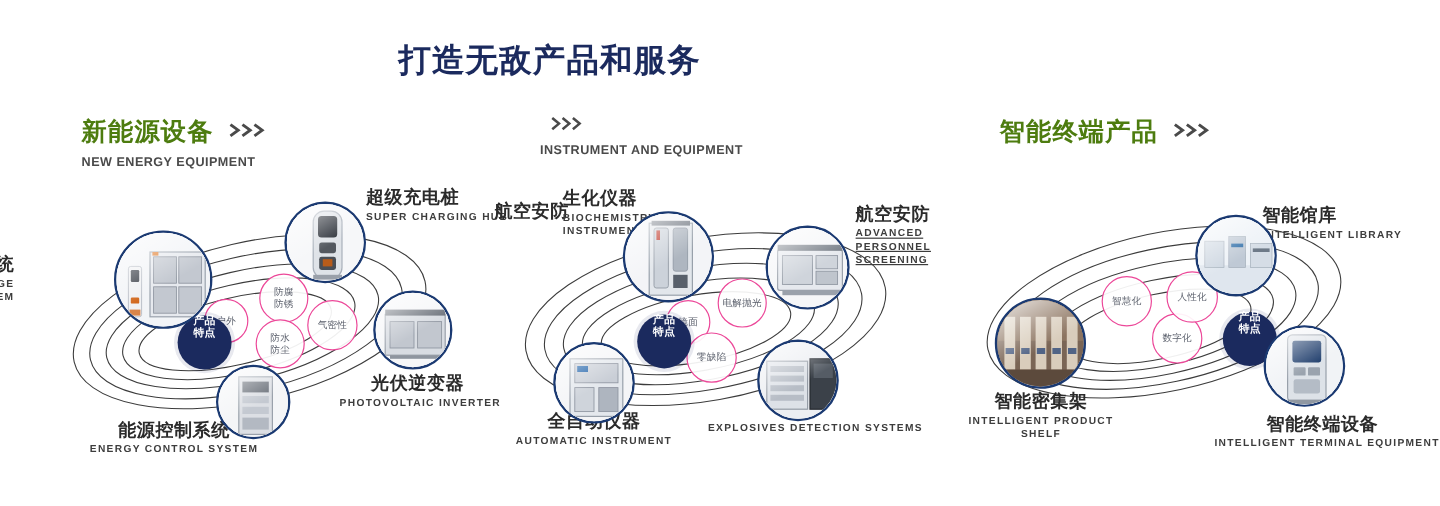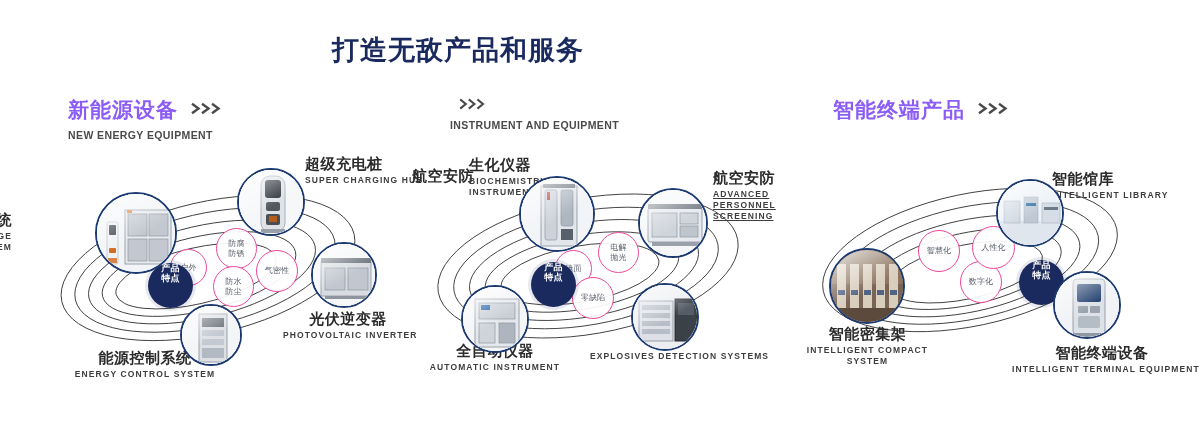--- a/index.html
+++ b/index.html
@@ -27,21 +27,21 @@
   }
   .hdr-sub {
     position: absolute; left: 332px; top: 32px;
     font-size: 27px; font-weight: 700; color: #1b2a5e; letter-spacing: 1px;
     font-family: "DejaVu Sans", sans-serif;
   }
 
   
   .sect { position: absolute; }
   .sect-cn {
-    font-size: 21px; font-weight: 700; color: #8b5cf6; letter-spacing: 1px;
+    font-size: 21px; font-weight: 700; color: #4d7c0f; letter-spacing: 1px;
     font-family: Liberation Sans, sans-serif; display: inline-block; vertical-align: middle;
   }
   .chev { display: inline-block; vertical-align: middle; margin-left: 9px; margin-bottom: 3px; color: #4a4a4a; }
   .chev svg { display: block; }
   .sect-en {
     margin-top: 5px; font-size: 10.5px; font-weight: 700; color: #4a4a4a;
     letter-spacing: 0.4px; font-family: "Liberation Sans", sans-serif;
   }
   #sect-1 { left: 68px; top: 96px; }
   #sect-2 { left: 450px; top: 96px; }
@@ -268,21 +268,21 @@
         <ellipse cx="180" cy="128" rx="80" ry="28" transform="rotate(-10 180 128)"></ellipse>
       </g>
     </svg>
     <svg class="orbit-svg" viewBox="0 0 400 260" style="z-index:1">
       <ellipse cx="180" cy="128" rx="78" ry="26" transform="rotate(-10 180 128)" fill="#ffffff" opacity="0.55"></ellipse>
     </svg>
 
     <div class="bub" style="left:155px; top:104px; width:37px; height:37px; z-index:4;">
       <span>镜面</span>
     </div>
-    <div class="bub" style="left:198px; top:86px; width:41px; height:41px; z-index:4; flex-direction:column;">
+    <div class="bub" style="left:198px; top:86px; width:41px; height:41px; z-index:4; flex-direction:row;">
       <span>电解</span>
       <span>抛光</span>
     </div>
     <div class="bub" style="left:172px; top:131px; width:42px; height:42px; z-index:4;">
       <span>零缺陷</span>
     </div>
 
     <div class="bub-core" style="left:131px; top:116px; width:45px; height:45px; z-index:6; flex-direction:column;">
       <span>产品</span>
       <span>特点</span>
@@ -434,21 +434,21 @@
             <rect x="33" y="40" width="7" height="5"></rect>
             <rect x="46" y="40" width="7" height="5"></rect>
             <rect x="59" y="40" width="7" height="5"></rect>
           </g>
         </svg>
       </div>
       <div class="sheen"></div>
     </div>
     <div class="cap ta-c wrap" style="left:-5px; top:180px; width:145px;">
       <div class="cap-cn">智能密集架</div>
-      <div class="cap-en" style="white-space:normal;">INTELLIGENT COMPACT SYSTEM</div>
+      <div class="cap-en" style="white-space:normal;">INTELLIGENT PRODUCT SHELF</div>
     </div>
 
     <div class="node" style="left:253px; top:125px; width:68px; height:68px; z-index:7;">
       <div class="ph" style="background:#f1f3f6;">
         <svg viewBox="0 0 68 68" width="68" height="68">
           <rect x="0" y="0" width="68" height="68" fill="#f1f3f6"></rect>
           <rect x="18" y="6" width="32" height="56" rx="4" fill="#dde2e8" stroke="#98a0aa" stroke-width="1"></rect>
           <rect x="22" y="11" width="24" height="18" rx="2" fill="#22406e"></rect>
           <rect x="23" y="33" width="10" height="7" rx="1" fill="#9aa3ae"></rect>
           <rect x="35" y="33" width="10" height="7" rx="1" fill="#9aa3ae"></rect>

